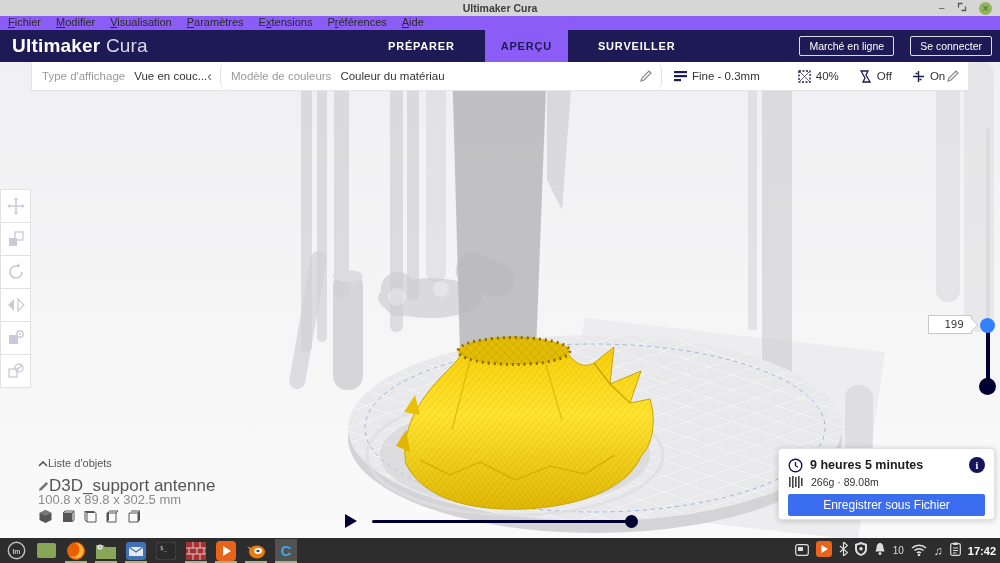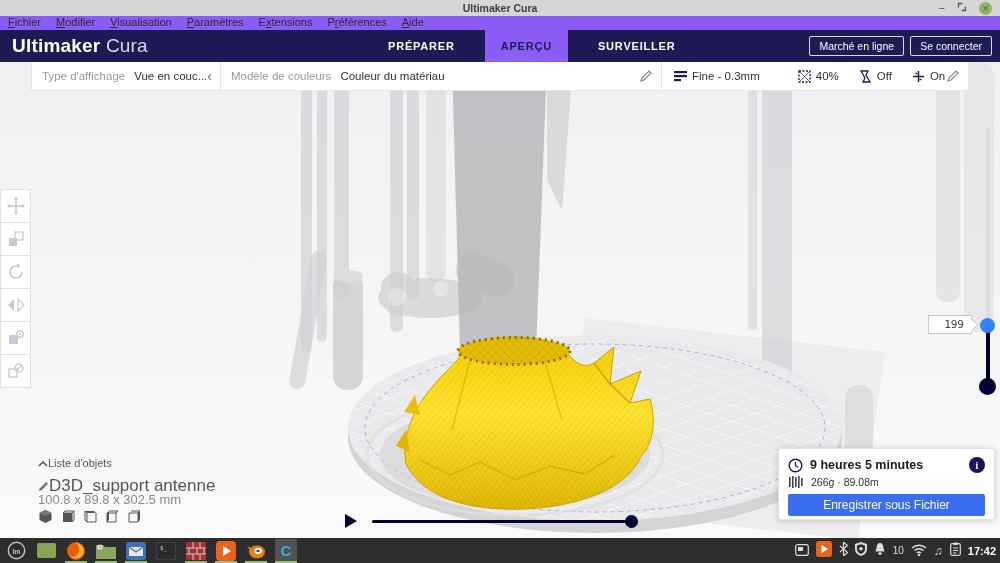--- a/index.html
+++ b/index.html
@@ -24,32 +24,32 @@
   .menu-item u{text-decoration:underline;}
 
   
   .header{left:0;top:30px;width:1000px;height:32px;background:#1d1a56;}
   .brand{position:absolute;left:12px;top:5px;font-size:19px;color:#fff;letter-spacing:.2px;}
   .brand b{font-weight:800;}
   .brand span{font-weight:300;color:#d9d9ea;}
   .tabs{position:absolute;left:378px;top:0;height:32px;display:flex;align-items:center;gap:20px;}
   .tab{font-size:11px;letter-spacing:.8px;color:#fff;font-weight:700;padding:6px 10px;}
   .tab.active{background:#8b5cf6;color:#1d1a56;padding:19px 16px;}
-  .hdr-buttons{position:absolute;right:8px;top:6px;display:flex;gap:6px;}
+  .hdr-buttons{position:absolute;right:8px;top:6px;display:flex;gap:16px;}
   .hdr-btn{font-size:10.5px;color:#fff;border:1px solid rgba(255,255,255,.85);
     border-radius:2px;padding:3px 9px;background:transparent;white-space:nowrap;}
   .header-notch{left:0;top:62px;width:31px;height:14px;background:#1d1a56;}
 
   
   .toolbar{left:31px;top:62px;width:938px;height:29px;background:#fff;
     border:1px solid #e4e4e6;border-top:none;box-sizing:border-box;
     display:flex;align-items:stretch;font-size:11.5px;}
   .tb-sec{display:flex;align-items:center;}
   .tb-sec1{width:188px;}
-  .tb-sec2{width:440px;border-left:1px solid #e4e4e6;border-right:1px solid #e4e4e6;}
+  .tb-sec2{width:440px;border-left:1px solid #e4e4e6;border-right:1px solid #e4e4e6;border-radius:7px;}
   .tb-sec3{flex:1;}
   .tb-label{color:#9a9a9a;margin-left:10px;white-space:nowrap;}
   .tb-value{color:#333;margin-left:9px;font-weight:500;white-space:nowrap;}
   .tb-chevron{margin-left:auto;margin-right:9px;color:#666;font-size:14px;line-height:1;}
   .tb-pencil{margin-left:auto;margin-right:9px;display:flex;}
   .tb-item{display:flex;align-items:center;gap:5px;color:#333;font-weight:500;}
   .tb-ic{display:flex;}
 
   
   .viewport{left:0;top:62px;width:1000px;height:476px;}

